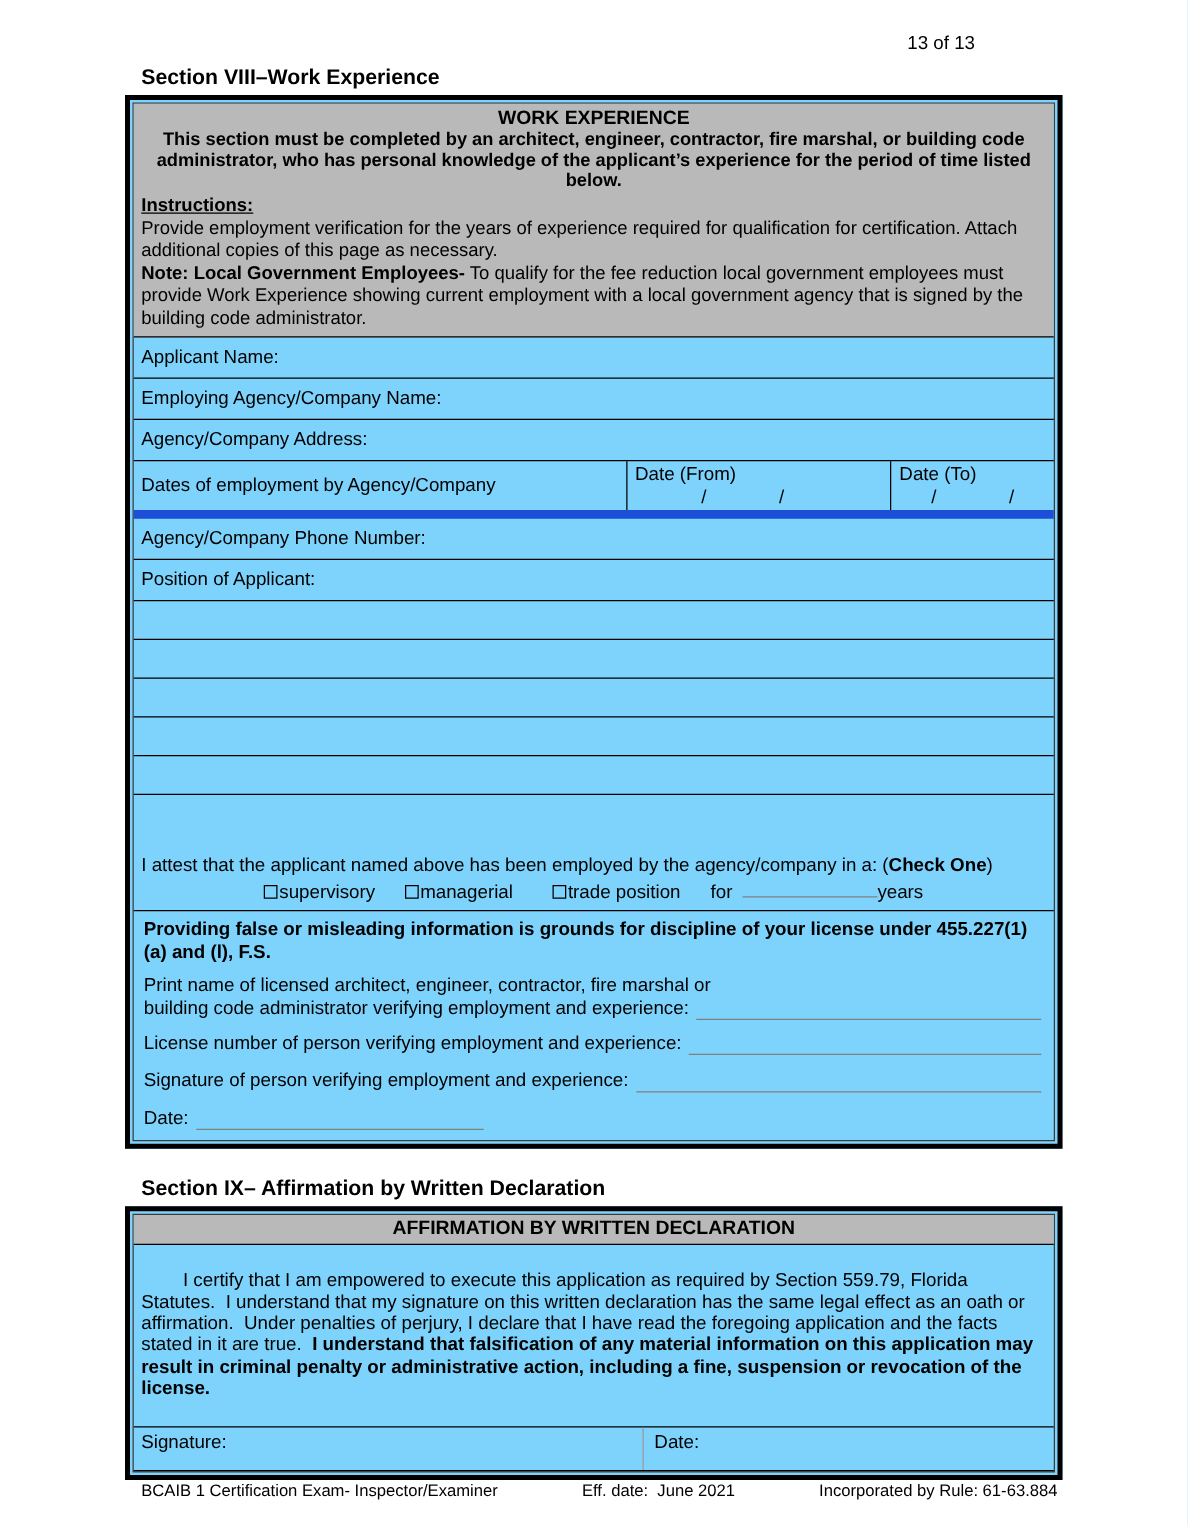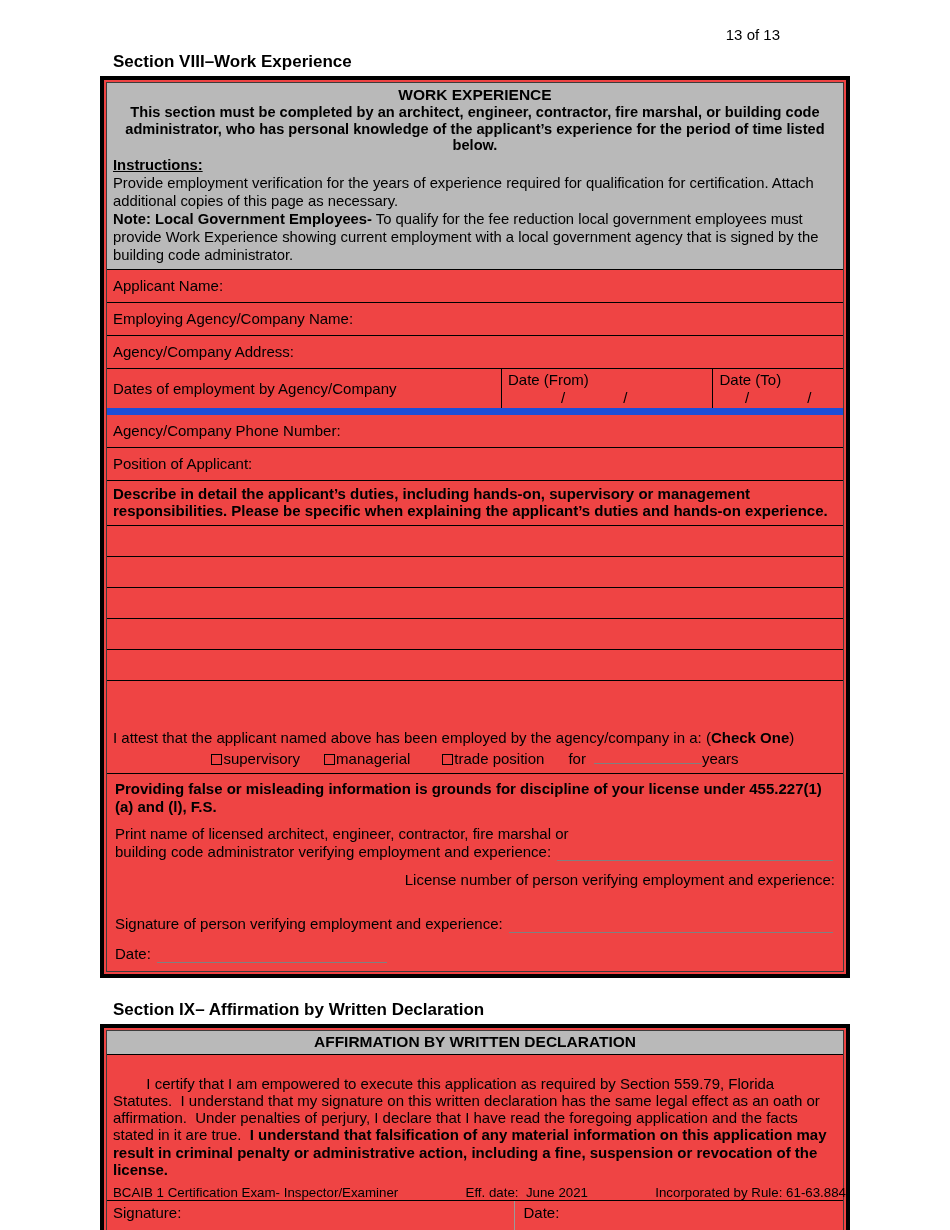--- a/index.html
+++ b/index.html
@@ -5,21 +5,21 @@
   * { margin:0; padding:0; box-sizing:border-box; }
   html,body { background:#ffffff; }
   body {
     width:950px; height:1230px; position:relative;
     font-family:"Liberation Sans","DejaVu Sans",sans-serif;
     color:#000; font-size:15px;
   }
   .page-number { position:absolute; top:26px; left:640px; width:140px; text-align:right; font-size:15px; }
   .content { position:absolute; left:100px; top:52px; width:750px; }
   .section-heading { font-weight:bold; font-size:17px; margin-left:13px; margin-bottom:4px; }
-  .box { border:4px solid #000; background:#ef4444; }
+  .box { border:4px solid #000; background:#7dd3fc; }
   .box-inner { border:1px solid #3c3c3c; margin:2px; }
   .gray-header { background:#b9b9b9; border-bottom:1px solid #000; padding:3px 4px 5px; }
   .box-title { font-size:15.5px; font-weight:bold; text-align:center; line-height:18px; }
   .box-subtitle { font-size:14.6px; font-weight:bold; text-align:center; line-height:16.5px; padding:0 8px; }
   .instructions { font-size:14.8px; line-height:18px; padding:2px 2px 0 2px; }
   .u-bold { font-weight:bold; text-decoration:underline; }
   .b { font-weight:bold; }
   .field-row { border-bottom:1px solid #000; padding:7px 6px 8px; min-height:33px; font-size:15px; }
   .dates-row { border-bottom:7px solid #1d4ed8; display:flex; min-height:42px;gap:26px; }
   .dates-label { flex:0 0 50%; padding:11px 6px; }
@@ -35,21 +35,21 @@
   .opt { margin-right:24px; }
   .opt.wide { margin-right:32px; }
   .for-label { margin-right:8px; }
   .years-fill { display:inline-block; width:108px; border-bottom:1.6px solid #808080; height:13px; }
   .final-block { padding:6px 8px 8px; }
   .warning { font-weight:bold; line-height:18px; margin-bottom:9px; }
   .line-1 { line-height:18px; }
   .fill-row { display:flex; align-items:flex-end; line-height:18px; }
   .fill { flex:1 1 auto; border-bottom:1.6px solid #808080; height:14px; margin-left:6px; margin-right:2px; }
   .fill.fixed { flex:0 0 230px; }
-  .mt10 { margin-top:10px;flex-direction:column; }
+  .mt10 { margin-top:10px; }
   .mt12 { margin-top:12px; }
   .sec9-gap { height:22px; }
   .affirm-title { background:#b9b9b9; border-bottom:1px solid #000; text-align:center; font-weight:bold; font-size:15.5px; padding:2px 0 3px; }
   .affirm-body { border-bottom:1px solid #000; padding:3px 6px 5px; font-size:15px; line-height:17.2px; white-space:pre-wrap; }
   .sig-row { border-bottom:1px solid #000; display:flex; min-height:35px; }
   .sig-cell { flex:0 0 55.5%; border-right:1px solid #9a9a9a; padding:3px 6px; }
   .date-cell2 { flex:1 1 auto; padding:3px 8px; }
   .print-row { min-height:37px; padding:3px 6px; }
   .footer { position:absolute; left:100px; top:1185px; width:750px; display:flex; justify-content:space-between; font-size:13.3px; padding-left:13px; padding-right:4px; }
   .footer span { white-space:pre; }
@@ -104,21 +104,20 @@
         </div>
       </div>
 
       <div class="field-row">
         <span>Agency/Company Phone Number:</span>
       </div>
       <div class="field-row">
         <span>Position of Applicant:</span>
       </div>
 
-      <div class="describe-row">Describe in detail the applicant’s duties, including hands-on, supervisory or management responsibilities. Please be specific when explaining the applicant’s duties and hands-on experience.</div>
 
       <div class="empty-row"></div>
       <div class="empty-row"></div>
       <div class="empty-row"></div>
       <div class="empty-row"></div>
       <div class="empty-row"></div>
 
       <div class="attest-row">
         <div class="attest-line1">
           <span>I attest that the applicant named above has been employed by the agency/company in a: (</span><span class="b">Check One</span><span>)</span>

